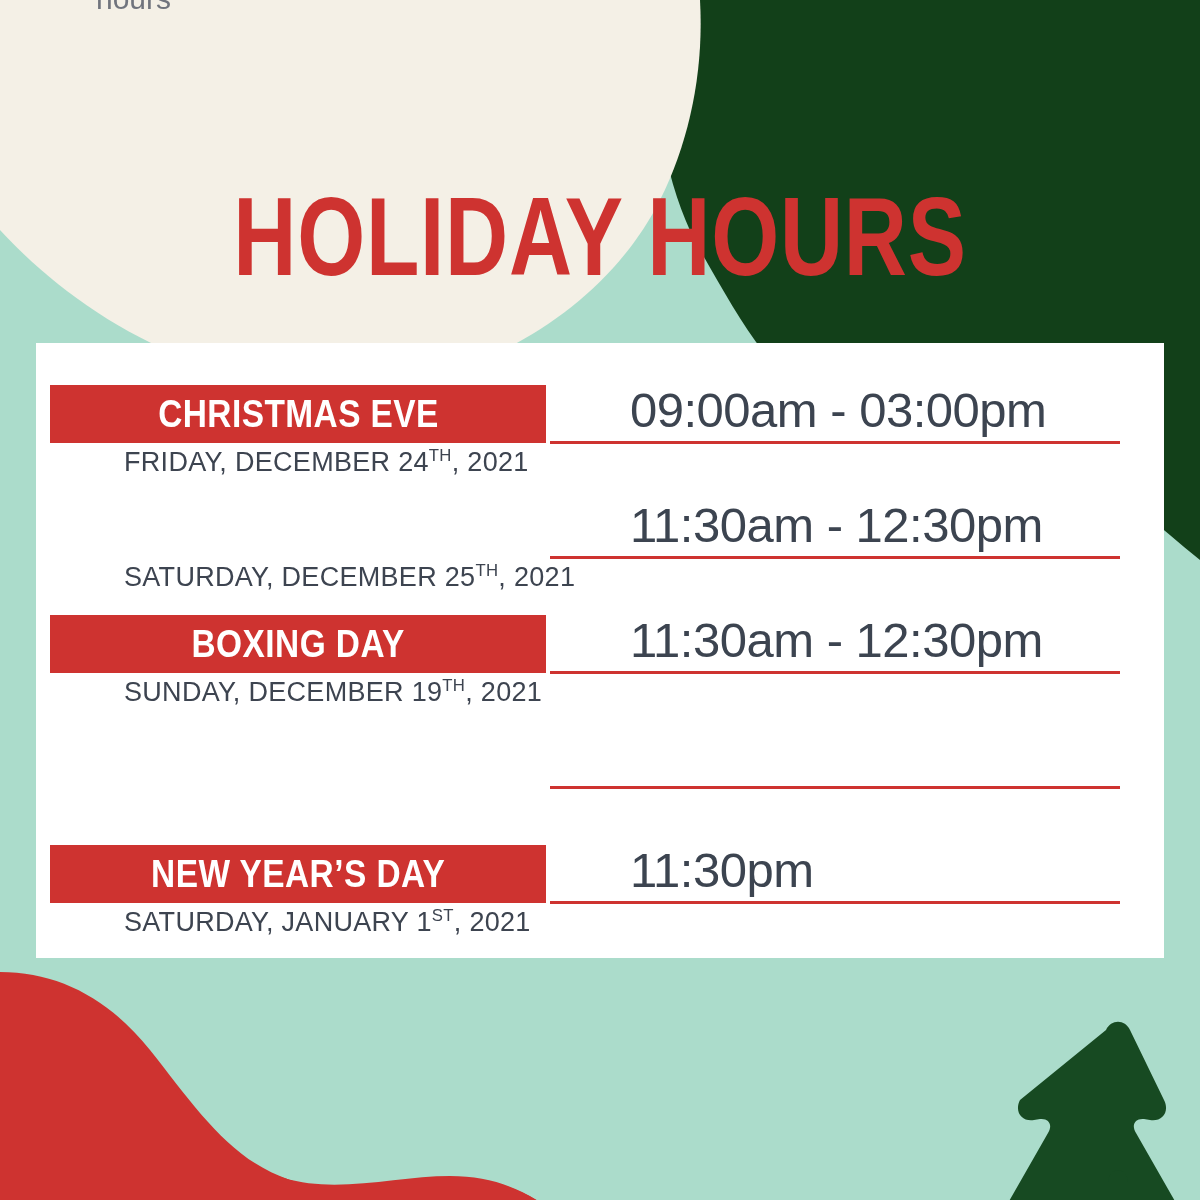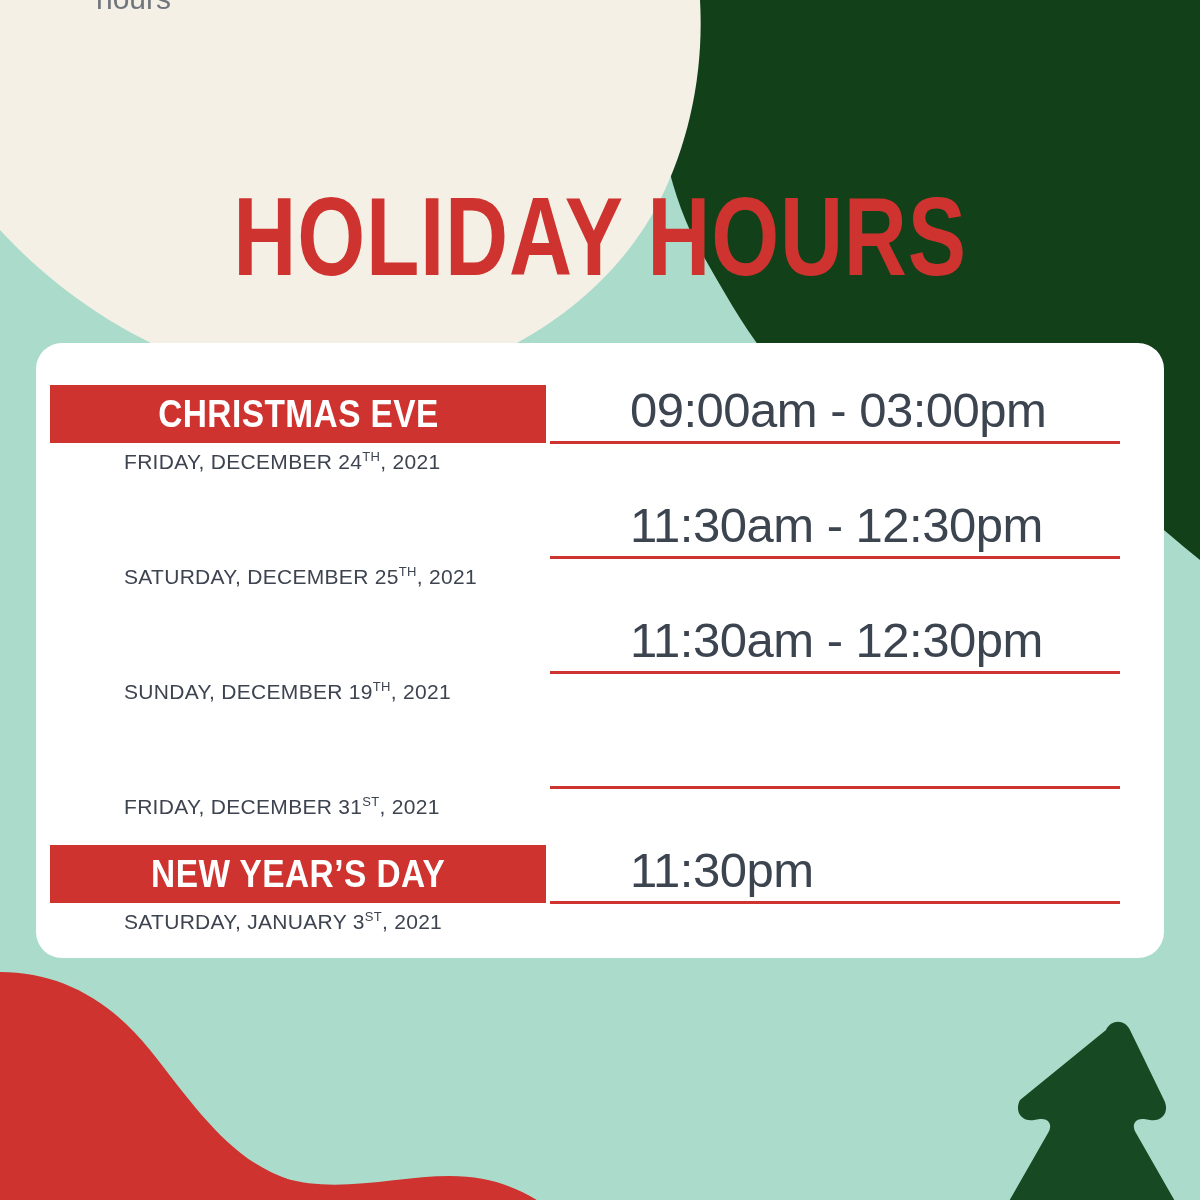--- a/index.html
+++ b/index.html
@@ -44,21 +44,20 @@
   }
 
   
   .card {
     position: absolute;
     left: 36px;
     top: 343px;
     width: 1128px;
     height: 615px;
     background: #ffffff;
-    border-radius: 26px;
   }
 
   .rows {
     position: absolute;
     left: 0;
     top: 0;
     width: 1128px;
   }
 
   .row {
@@ -115,21 +114,21 @@
     letter-spacing: -0.5px;
   }
 
   
   .row-date {
     position: absolute;
     left: 88px;
     top: 104px;
     font-family: "Liberation Sans", sans-serif;
     font-weight: normal;
-    font-size: 21px;
+    font-size: 27px;
     line-height: 30px;
     color: #3D4450;
     white-space: nowrap;
     letter-spacing: 0.3px;
   }
   .row-date sup {
     font-size: 0.62em;
     vertical-align: super;
     line-height: 0;
   }
@@ -216,32 +215,34 @@
           <div class="row-underline"></div>
           <div class="row-hours">09:00am - 03:00pm</div>
           <div class="row-date"><span>FRIDAY, DECEMBER 24</span><sup>TH</sup><span>, 2021</span></div>
         </div>
         <div class="row">
           <div class="row-underline"></div>
           <div class="row-hours">11:30am - 12:30pm</div>
           <div class="row-date"><span>SATURDAY, DECEMBER 25</span><sup>TH</sup><span>, 2021</span></div>
         </div>
         <div class="row">
+          <div class="row-bar">
+            <span class="row-bar-label">BOXING DAY</span>
+          </div>
           <div class="row-underline"></div>
           <div class="row-hours">11:30am - 12:30pm</div>
           <div class="row-date"><span>SUNDAY, DECEMBER 19</span><sup>TH</sup><span>, 2021</span></div>
         </div>
         <div class="row">
           <div class="row-underline"></div>
-          <div class="row-date"><span>FRIDAY, DECEMBER 31</span><sup>ST</sup><span>, 2021</span></div>
         </div>
         <div class="row">
           <div class="row-bar">
             <span class="row-bar-label">NEW YEAR’S DAY</span>
           </div>
           <div class="row-underline"></div>
           <div class="row-hours">11:30pm</div>
-          <div class="row-date"><span>SATURDAY, JANUARY 3</span><sup>ST</sup><span>, 2021</span></div>
+          <div class="row-date"><span>SATURDAY, JANUARY 1</span><sup>ST</sup><span>, 2021</span></div>
         </div>
       </div>
   </div>
 
 </div>
 
 </body></html>

